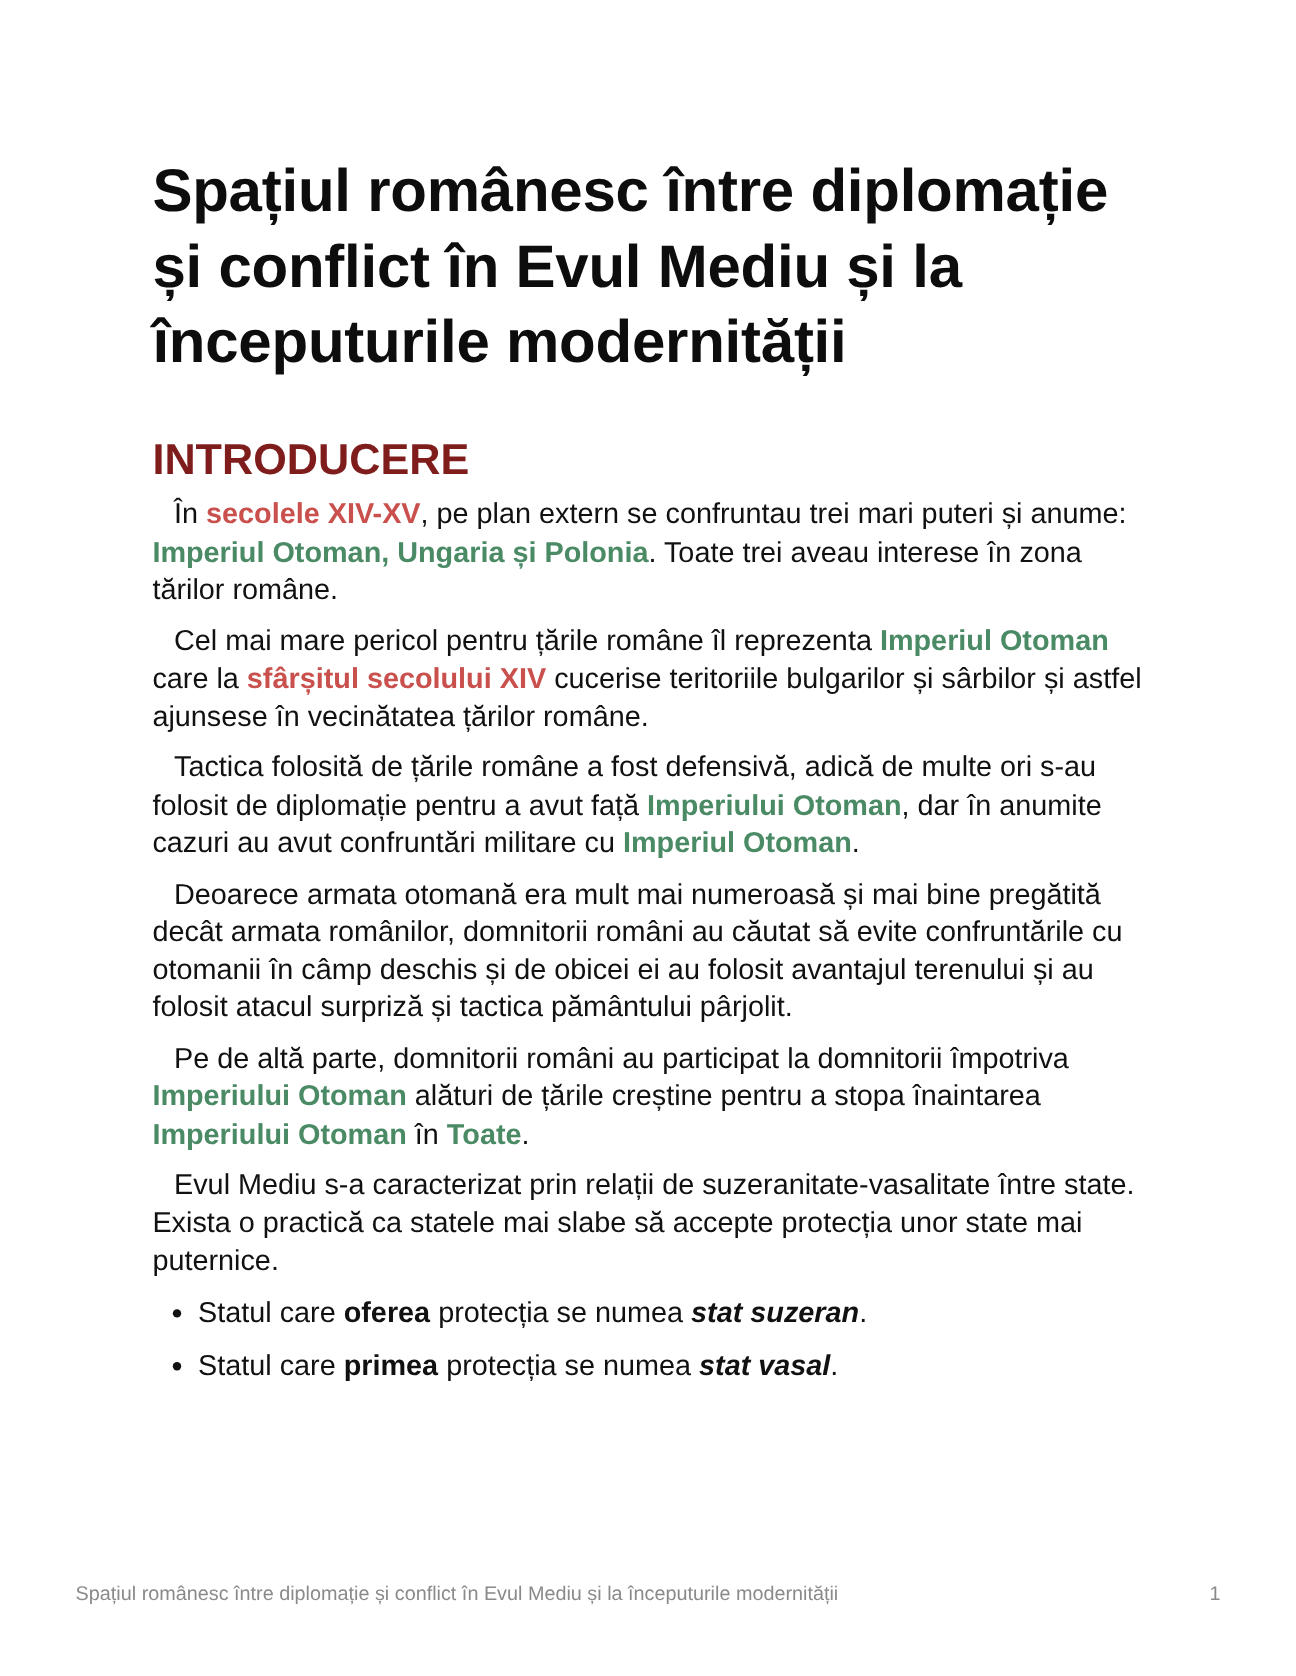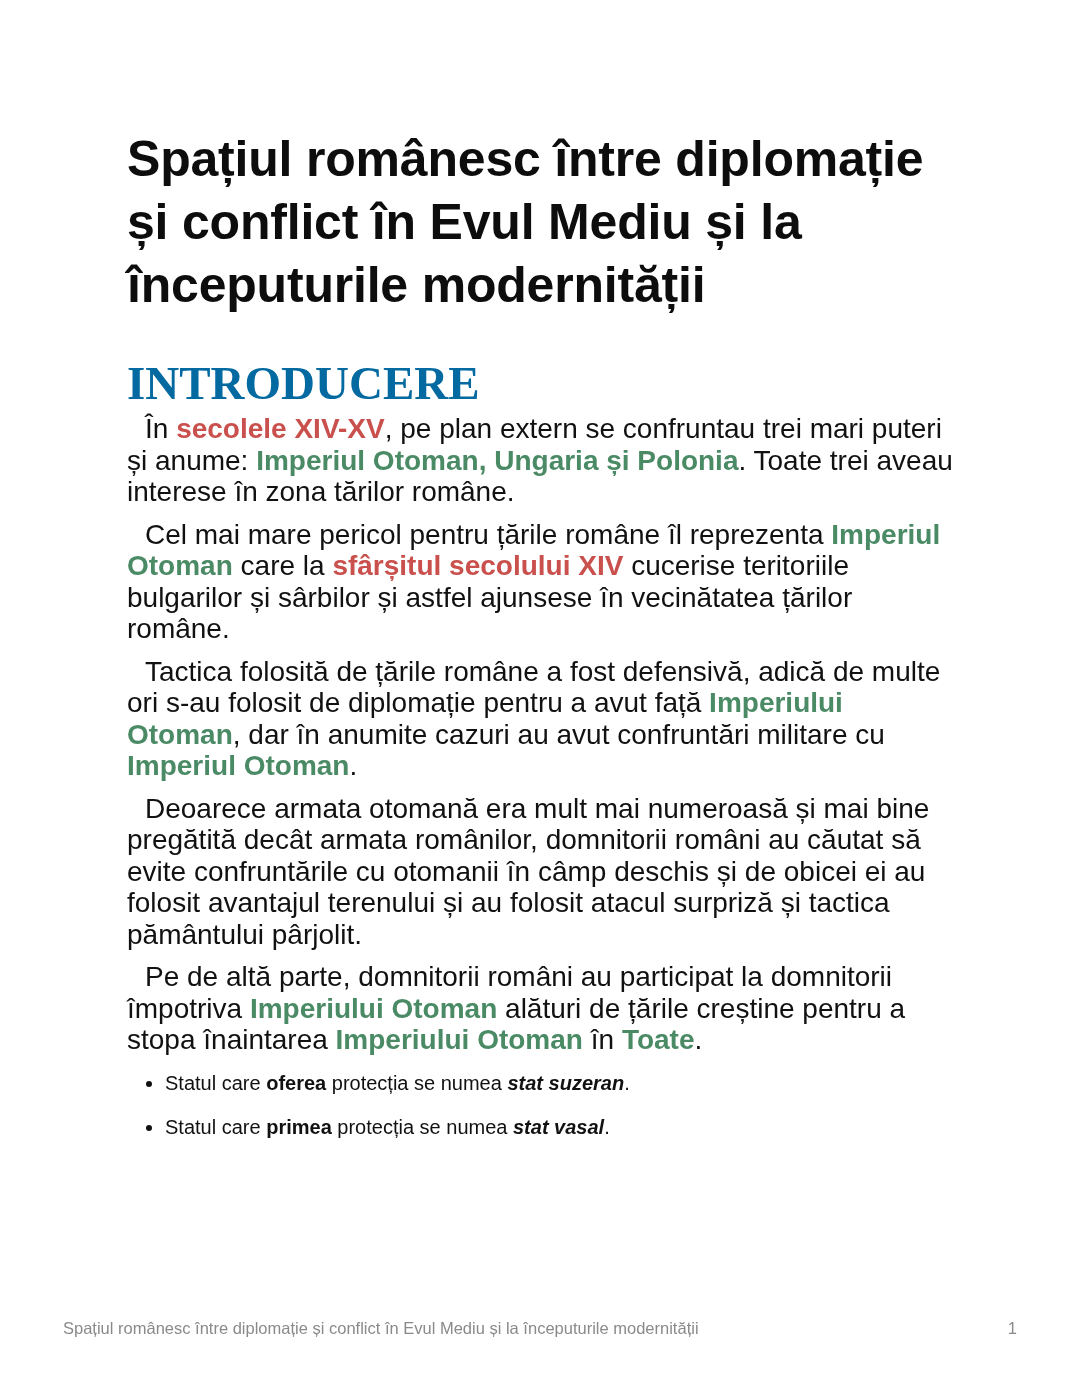--- a/index.html
+++ b/index.html
@@ -24,45 +24,44 @@
     h1.doc-title {
       margin: 0;
       font-size: 50px;
       line-height: 63px;
       font-weight: bold;
       color: #0d0d0d;
       letter-spacing: -0.2px;
     }
     h2.section-title {
       margin: 40px 0 0 0;
-      font-size: 47px;
+      font-size: 36px;
       line-height: 52px;
       font-weight: bold;
-      color: #0369a1;
-      font-family: Liberation Serif, serif;
+      color: #7f1d1d;
     }
     p.para {
       margin: 0 0 11px 0;
-      font-size: 28px;
+      font-size: 24px;
       line-height: 31.5px;
       text-indent: 18px;
       color: #111111;
     }
     p.para:first-of-type { margin-top: 4px; }
     .hl-red { color: #c9504c; font-weight: bold; }
     .hl-green { color: #4a8a65; font-weight: bold; }
     .b { font-weight: bold; }
     .bi { font-weight: bold; font-style: italic; }
     ul.bullets {
       margin: 12px 0 0 0;
       padding: 0 0 0 38px;
       list-style: disc;
     }
     ul.bullets li {
-      font-size: 20px;
+      font-size: 24px;
       line-height: 31.5px;
       margin-bottom: 13px;
     }
     .footer {
       position: absolute;
       left: 63px;
       right: 63px;
       top: 1319px;
       font-size: 16.5px;
       color: #8a8a8a;
@@ -82,20 +81,21 @@
 
   <p class="para"><span>Cel mai mare pericol pentru țările române îl reprezenta </span><span class="hl-green">Imperiul Otoman</span><span> care la </span><span class="hl-red">sfârșitul secolului XIV</span><span> cucerise teritoriile bulgarilor și sârbilor și astfel ajunsese în vecinătatea țărilor române.</span></p>
 
 
   <p class="para"><span>Tactica folosită de țările române a fost defensivă, adică de multe ori s-au folosit de diplomație pentru a avut față </span><span class="hl-green">Imperiului Otoman</span><span>, dar în anumite cazuri au avut confruntări militare cu </span><span class="hl-green">Imperiul Otoman</span><span>.</span></p>
 
   <p class="para"><span>Deoarece armata otomană era mult mai numeroasă și mai bine pregătită decât armata românilor, domnitorii români au căutat să evite confruntările cu otomanii în câmp deschis și de obicei ei au folosit avantajul terenului și au folosit atacul surpriză și tactica pământului pârjolit.</span></p>
 
   <p class="para"><span>Pe de altă parte, domnitorii români au participat la domnitorii împotriva </span><span class="hl-green">Imperiului Otoman</span><span> alături de țările creștine pentru a stopa înaintarea </span><span class="hl-green">Imperiului Otoman</span><span> în </span><span class="hl-green">Toate</span><span>.</span></p>
 
+  <p class="para"><span>Evul Mediu s-a caracterizat prin relații de suzeranitate-vasalitate între state. Exista o practică ca statele mai slabe să accepte protecția unor state mai puternice.</span></p>
 
   <ul class="bullets">
     <li><span>Statul care </span><span class="b">oferea</span><span> protecția se numea </span><span class="bi">stat suzeran</span><span>.</span></li>
     <li><span>Statul care </span><span class="b">primea</span><span> protecția se numea </span><span class="bi">stat vasal</span><span>.</span></li>
   </ul>
 </div>
 
 <div class="footer">
   <span>Spațiul românesc între diplomație și conflict în Evul Mediu și la începuturile modernității</span>
   <span>1</span>

